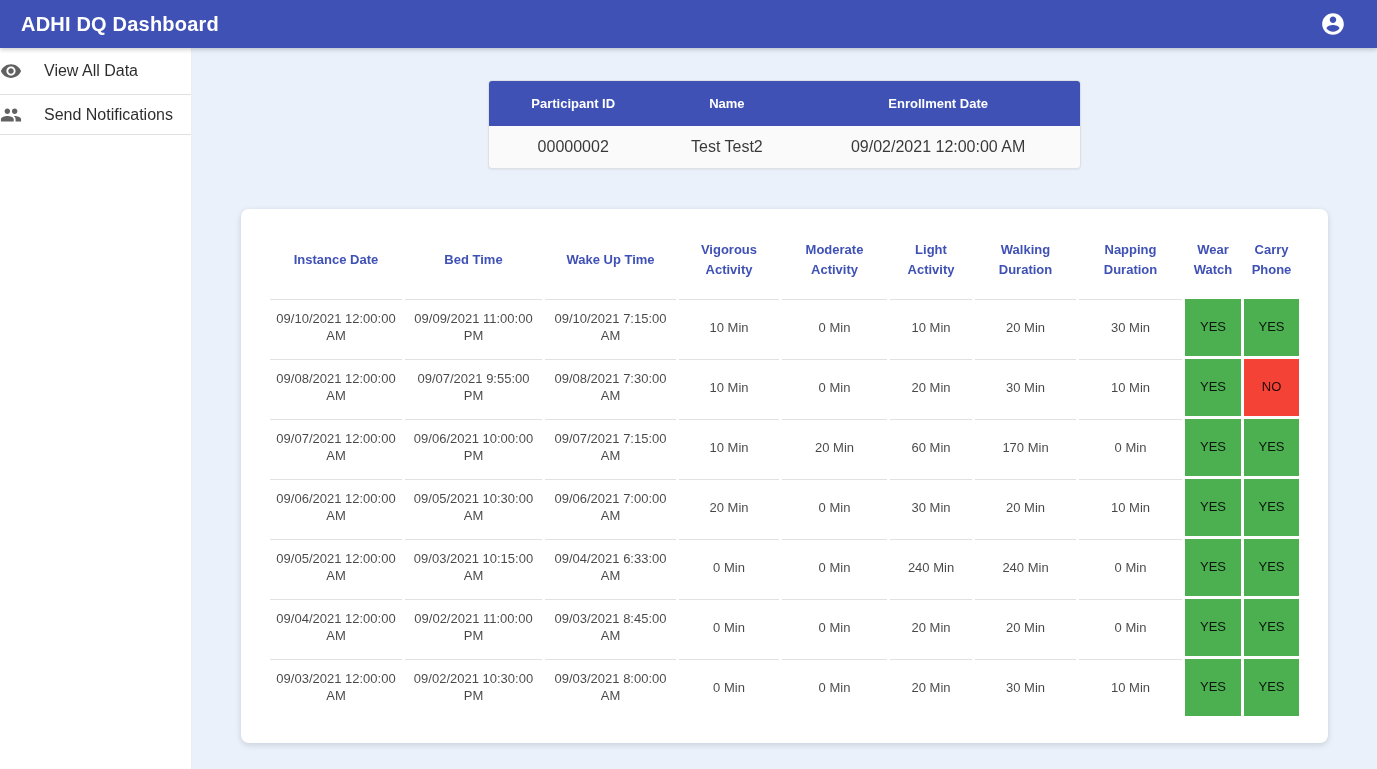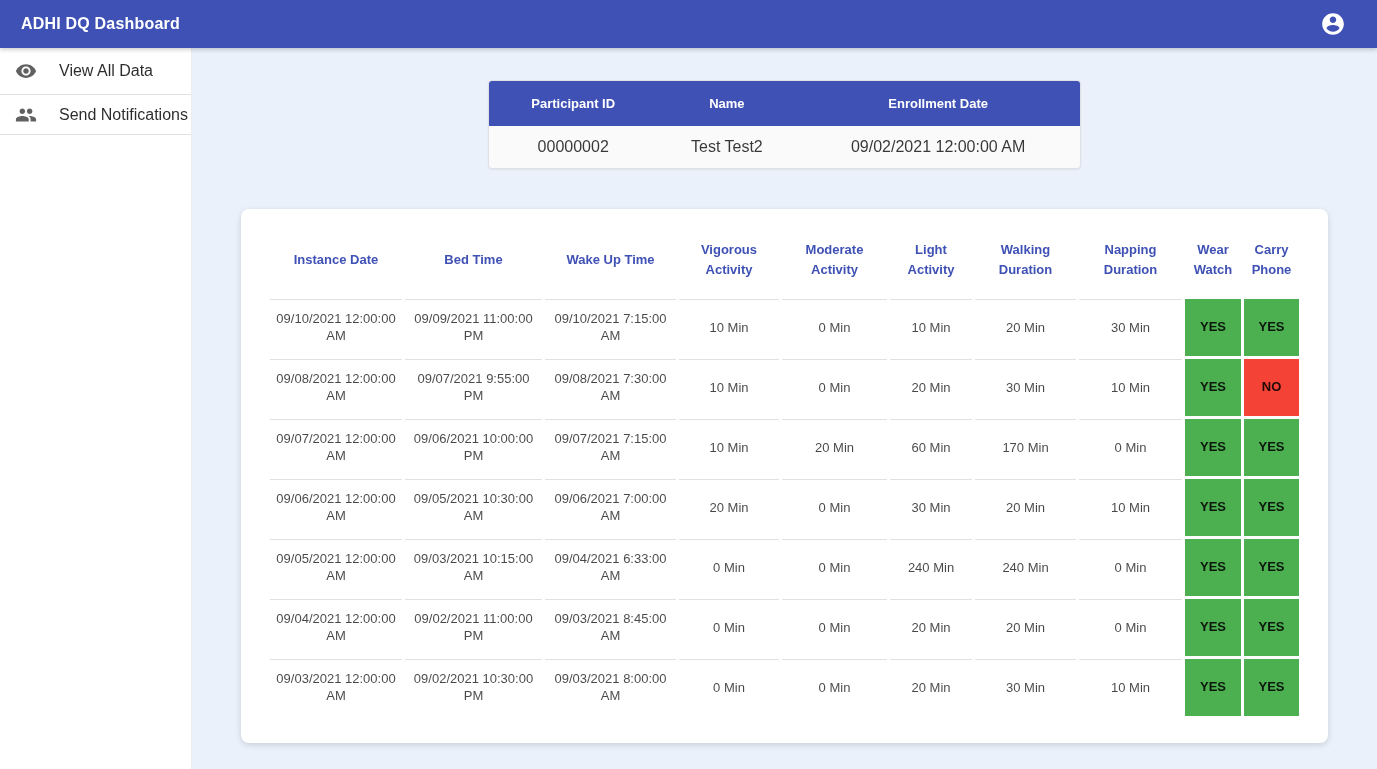--- a/index.html
+++ b/index.html
@@ -3,30 +3,30 @@
 <meta charset="utf-8">
 <style>
   * { margin:0; padding:0; box-sizing:border-box; }
   html,body { width:1377px; height:769px; overflow:hidden;
     font-family:"Liberation Sans", sans-serif; background:#ffffff; }
 
   
   .app-bar { position:fixed; top:0; left:0; right:0; height:48px;
     background:#3f51b5; display:flex; align-items:center; z-index:20;
     box-shadow:0 2px 4px rgba(0,0,0,.18); }
-  .app-title { color:#fff; font-size:16px; font-weight:600; margin-left:21px;
+  .app-title { color:#fff; font-size:20px; font-weight:600; margin-left:21px;
     letter-spacing:.2px; }
   .account-btn { margin-left:auto; margin-right:30px; width:28px; height:28px;
     border:none; background:transparent; cursor:pointer; display:flex;
     align-items:center; justify-content:center; }
 
   
   .sidebar { position:fixed; top:48px; left:0; width:192px; bottom:0;
     background:#ffffff; z-index:10; border-right:1px solid #ededed; }
-  .side-item { display:flex; align-items:center; padding-left:15px;
+  .side-item { display:flex; align-items:center; 
     cursor:pointer; }
   .side-item.first { height:46px; }
   .side-item.second { height:39px; }
   .side-item .icon { width:22px; height:22px; flex:0 0 22px; }
   .side-item .lbl { margin-left:22px; font-size:16px; color:rgba(0,0,0,.83); }
   .side-divider { height:1px; background:#e0e0e0; }
 
   
   .main { position:absolute; top:48px; left:192px; right:0; bottom:0;
     background:#eaf1fb; overflow:hidden; }
@@ -48,21 +48,21 @@
     border-radius:8px; box-shadow:0 2px 6px rgba(0,0,0,.14);
     padding:12px 26px 24px; }
   .d-table { width:1035px; border-collapse:separate; border-spacing:3px;
     table-layout:fixed; }
   .d-table th { height:72px; color:#3f51b5; font-size:13px; font-weight:700;
     text-align:center; vertical-align:middle; line-height:1.55;
     padding:0 4px; }
   .d-table td { height:57px; text-align:center; vertical-align:middle;
     font-size:13px; color:rgba(0,0,0,.72); border-top:1px solid #e1e1e1;
     padding:0 6px; line-height:1.3; }
-  .d-table td.status { border-top:none; font-weight:700;
+  .d-table td.status { border-top:none; font-weight:400;
     color:rgba(0,0,0,.87);margin-top:16px; }
   .d-table td.yes { background:#4caf50; }
   .d-table td.no  { background:#f44336; }
 </style>
 </head>
 <body>
 
 <header class="app-bar">
   <span class="app-title">ADHI DQ Dashboard</span>
   <button class="account-btn" title="">

